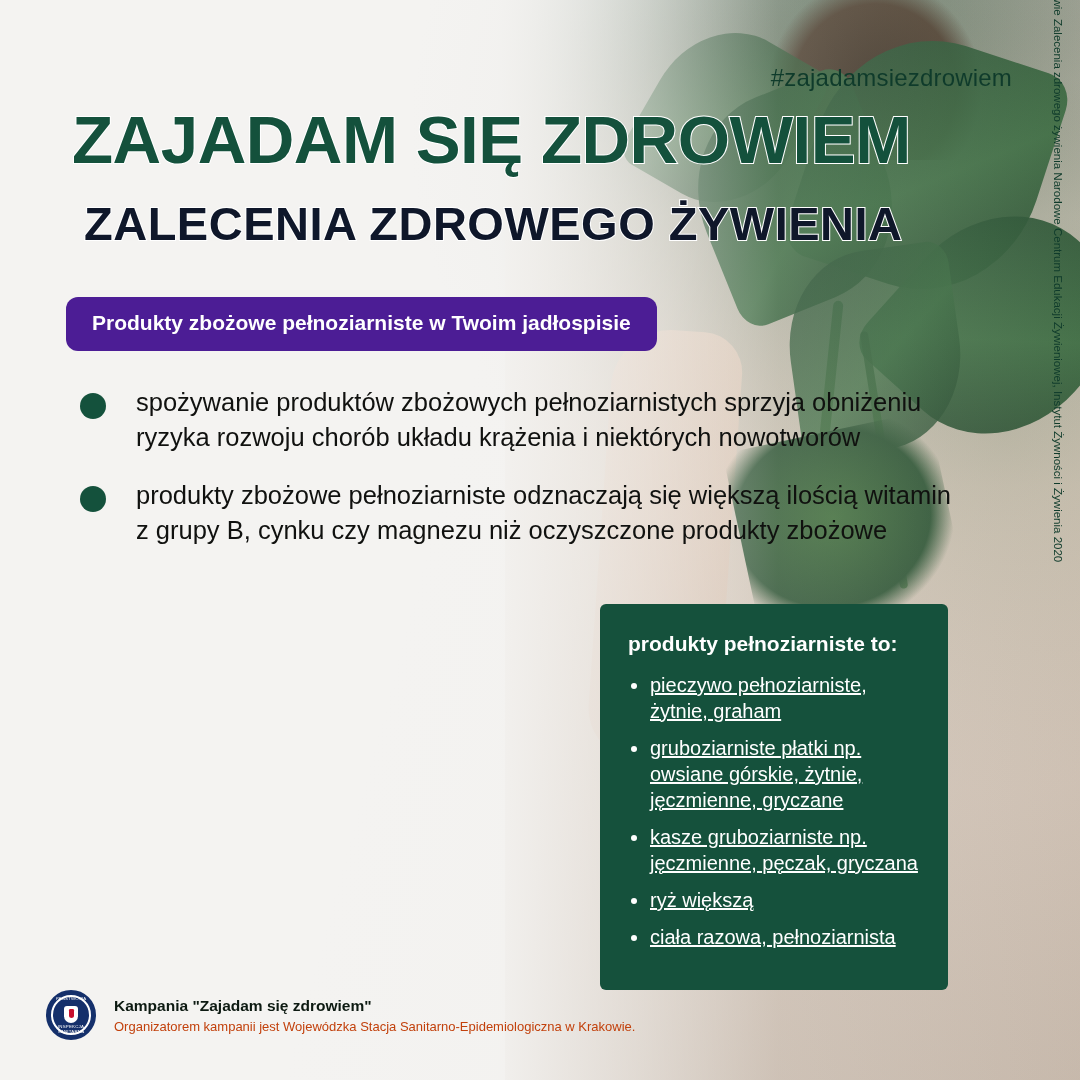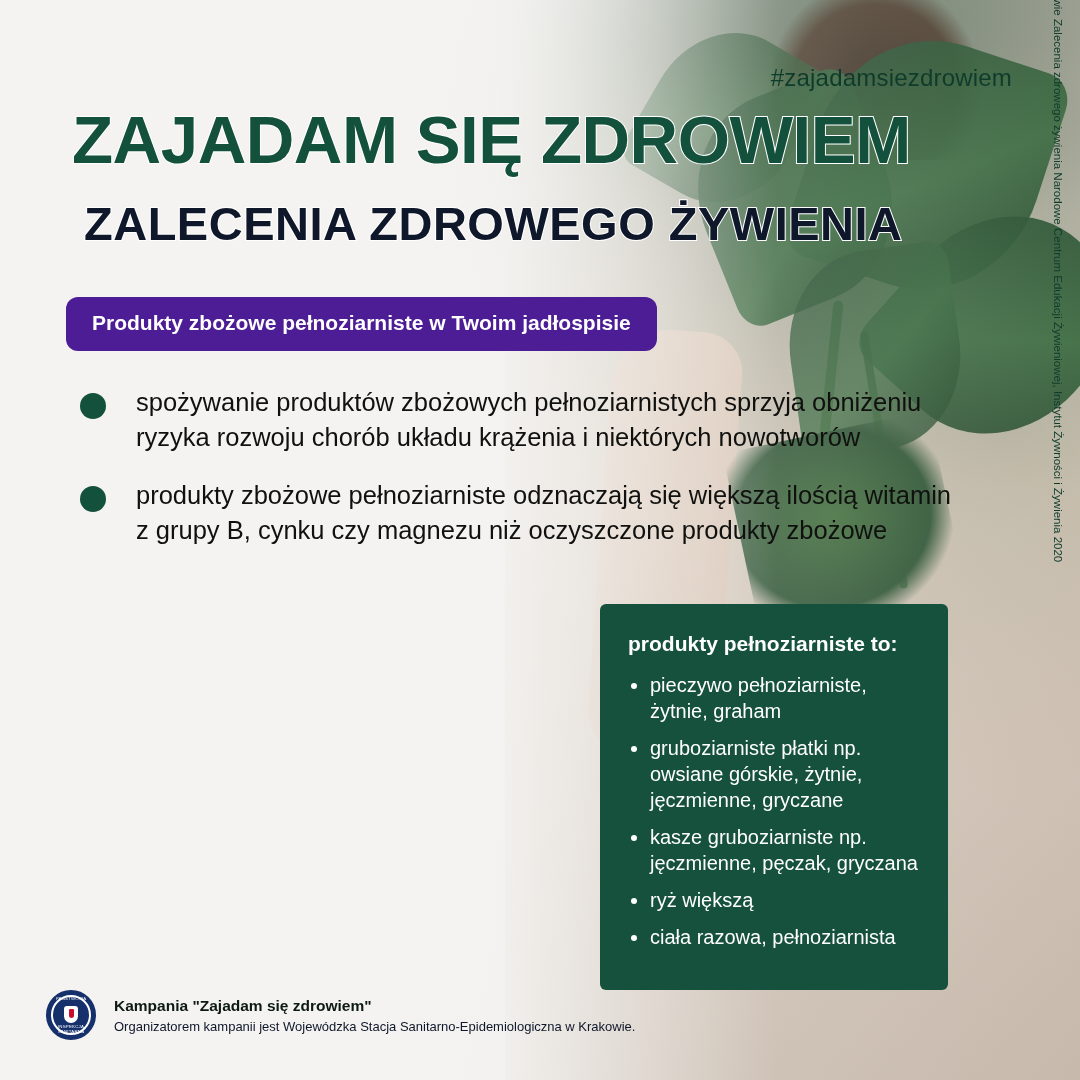--- a/index.html
+++ b/index.html
@@ -187,20 +187,21 @@
     color: #ffffff;
   }
   .card-title {
     font-size: 21px;
     font-weight: 700;
     margin-bottom: 16px;
   }
   .card ul {
     margin: 0;
     padding-left: 22px;
+    text-decoration: underline;
   }
   .card li {
     font-size: 20px;
     line-height: 1.3;
     margin-bottom: 11px;
   }
 
   
   .source-note {
     position: absolute;
@@ -279,21 +280,21 @@
     letter-spacing: .2px;
   }
   .footer-texts { line-height: 1.5; }
   .footer-line1 {
     font-size: 15.5px;
     font-weight: 700;
     color: #0d1a12;
   }
   .footer-line2 {
     font-size: 13px;
-    color: #0f172a;
+    color: #c2410c;
   }
 </style>
 </head>
 <body>
 
 <div class="poster">
 
   <div class="bg-photo">
     <div class="bg-person"></div>
     <div class="bg-arm"></div>

